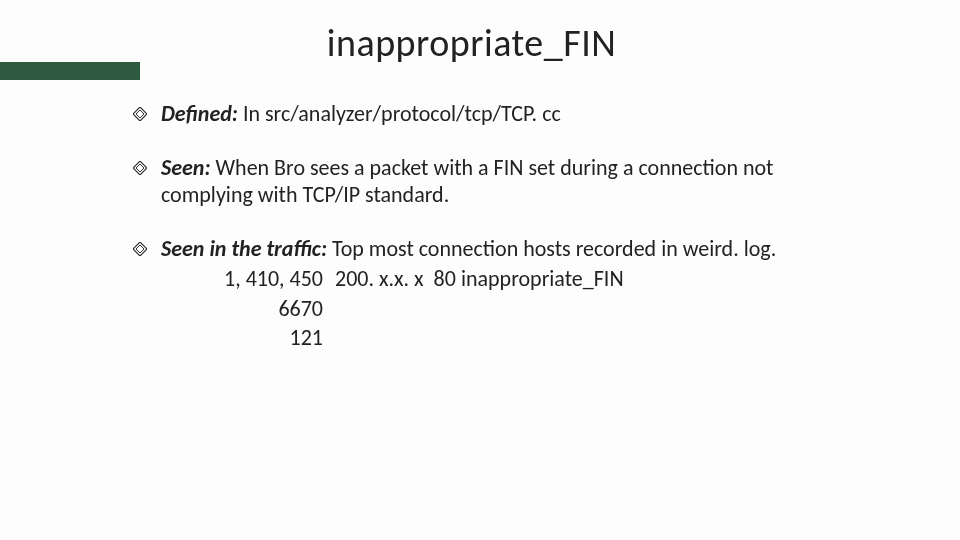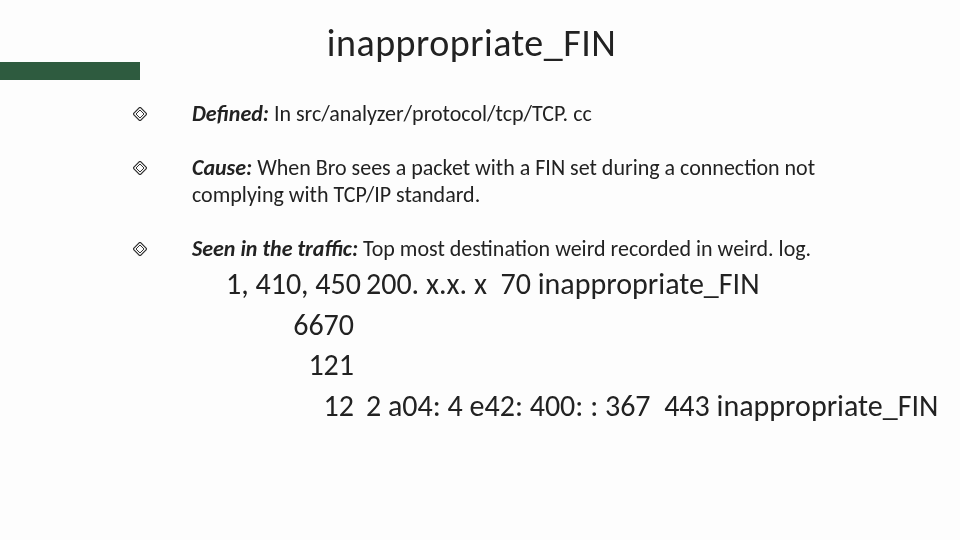--- a/index.html
+++ b/index.html
@@ -4,23 +4,23 @@
 <style>
   * { margin: 0; padding: 0; box-sizing: border-box; }
   html, body { width: 960px; height: 540px; background: #fdfdfd; font-family: "Segoe UI", "Calibri", Arial, sans-serif; color: #222; }
   .slide { position: relative; width: 960px; height: 540px; padding: 20px 60px 0 43px; }
   .accent-bar { position: absolute; left: 0; top: 62px; width: 140px; height: 18px; background: #2e5b3f; }
   .title { font-size: 38px; font-weight: 400; text-align: center; margin-bottom: 34px; letter-spacing: 0.5px; }
   .bullets { padding-left: 90px; padding-right: 30px; }
   .bullet { display: flex; align-items: flex-start; margin-bottom: 26px; font-size: 22px; line-height: 1.25; }
   .bullet .diamond { flex: 0 0 auto; width: 14px; height: 14px; margin-top: 7px; margin-right: 14px; }
   .bullet .diamond svg { display: block; }
-  .bullet .body { flex: 1 1 auto; margin-left: 31px; }
+  .bullet .body { flex: 1 1 auto; }
   .label { font-style: italic; font-weight: 700; }
-  .records { margin-top: 2px; padding-left: 34px; font-size: 30px; line-height: 1.35; }
+  .records { margin-top: 2px; padding-left: 34px; font-size: 22px; line-height: 1.35; }
   .records .row { display: flex; }
   .records .count { width: 140px; text-align: right; padding-right: 12px; white-space: pre; }
   .records .rest { flex: 1; white-space: pre; }
 </style>
 </head>
 <body>
 
 <div class="slide">
   <div class="accent-bar"></div>
   <h1 class="title">inappropriate_FIN</h1>
@@ -40,46 +40,42 @@
     </div>
 
     <div class="bullet">
       <span class="diamond">
         <svg viewBox="0 0 14 14">
             <path d="M7 0 L14 7 L7 14 L0 7 Z" fill="none" stroke="#333" stroke-width="1.2"></path>
             <path d="M7 3 L11 7 L7 11 L3 7 Z" fill="none" stroke="#333" stroke-width="1"></path>
           </svg>
       </span>
       <div class="body">
-        <span class="label">Cause:</span><span> When Bro sees a packet with a FIN set during a connection not complying with TCP/IP standard.</span>
+        <span class="label">Seen:</span><span> When Bro sees a packet with a FIN set during a connection not complying with TCP/IP standard.</span>
       </div>
     </div>
 
     <div class="bullet">
       <span class="diamond">
         <svg viewBox="0 0 14 14">
             <path d="M7 0 L14 7 L7 14 L0 7 Z" fill="none" stroke="#333" stroke-width="1.2"></path>
             <path d="M7 3 L11 7 L7 11 L3 7 Z" fill="none" stroke="#333" stroke-width="1"></path>
           </svg>
       </span>
       <div class="body">
-        <span class="label">Seen in the traffic:</span><span> Top most destination weird recorded in weird. log.</span>
+        <span class="label">Seen in the traffic:</span><span> Top most connection hosts recorded in weird. log.</span>
         <div class="records">
           <div class="row">
             <span class="count">1, 410, 450</span>
-            <span class="rest"><span>200. x.x. x</span>  <span>70</span> <span>inappropriate_FIN</span></span>
+            <span class="rest"><span>200. x.x. x</span>  <span>80</span> <span>inappropriate_FIN</span></span>
           </div>
           <div class="row">
             <span class="count">6670</span>
           </div>
           <div class="row">
             <span class="count">121</span>
-          </div>
-          <div class="row">
-            <span class="count">12</span>
-            <span class="rest"><span>2 a04: 4 e42: 400: : 367</span>  <span>443</span> <span>inappropriate_FIN</span></span>
           </div>
         </div>
       </div>
     </div>
 
   </div>
 </div>
 
 </body></html>

